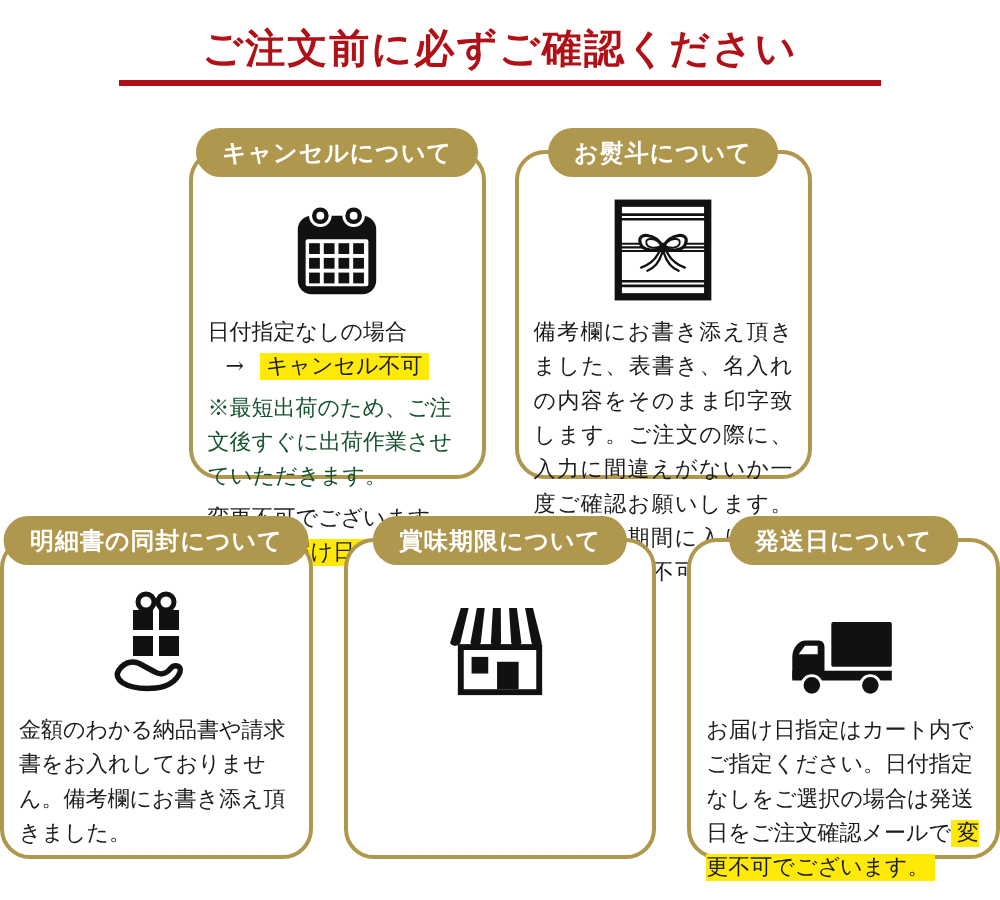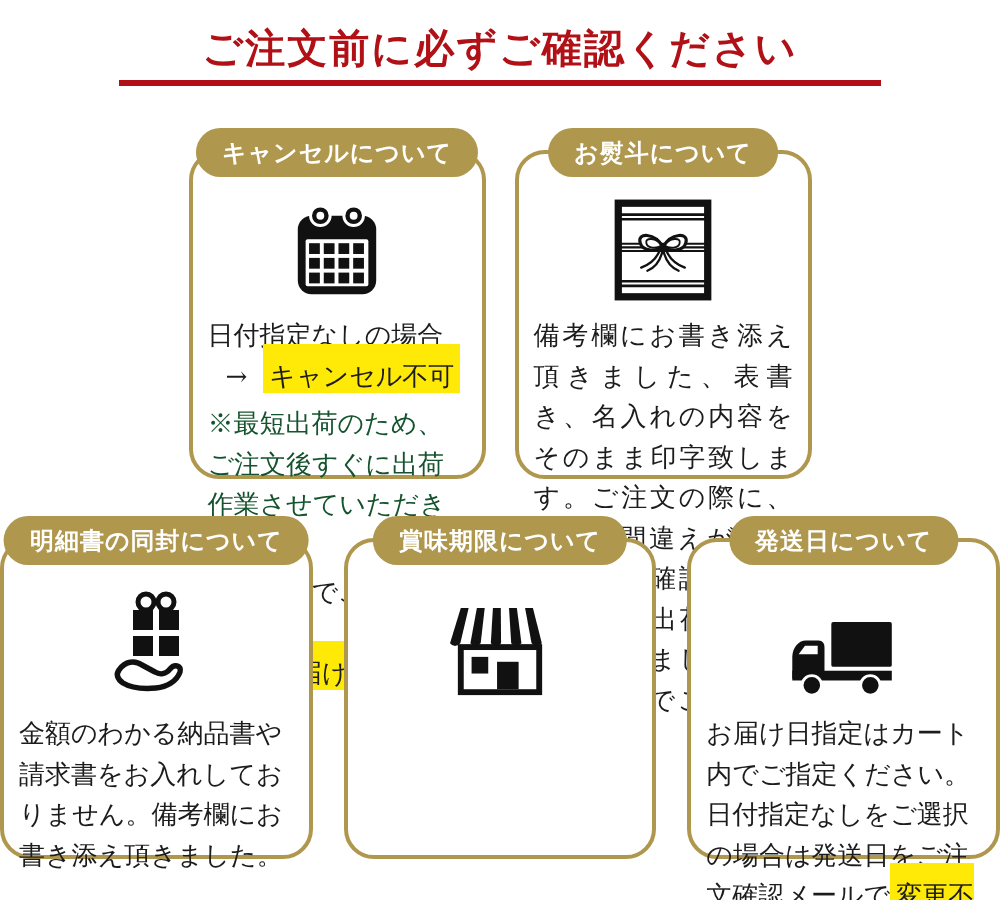--- a/index.html
+++ b/index.html
@@ -29,27 +29,27 @@
   .badge {
     position:absolute; top:-26px; left:50%; transform:translateX(-50%);
     background:#b0974e; color:#ffffff; font-size:24px; font-weight:bold;
     letter-spacing:1px; white-space:nowrap; padding:9px 26px;
     border-radius:26px; line-height:1.3; z-index:2;
   }
 
   .icon-wrap { display:flex; justify-content:center; align-items:flex-end; height:108px; margin-top:40px; }
   .card-bottom .icon-wrap { margin-top:44px; height:114px; }
 
-  .card-body { font-size:26px; line-height:1.56; padding:13px 15px 0; }
+  .card-body { font-size:22px; line-height:1.56; padding:13px 15px 0; }
   .card-body.justify { text-align:justify; }
 
   .case-label { margin:0; }
   .arrow-line { margin:0 0 7px; padding-left:18px; }
   .arrow { margin-right:16px; }
-  .hl { background:#ffe907; padding:17px 6px 2px; }
+  .hl { background:#ffe907; padding:0 6px 2px; }
   .note-red { color:#14532d; margin:7px 0; }
 
   svg { display:block; }
 </style>
 </head>
 <body>
 
 <div>
 
   <h1 class="page-title">ご注文前に必ずご確認ください</h1>

